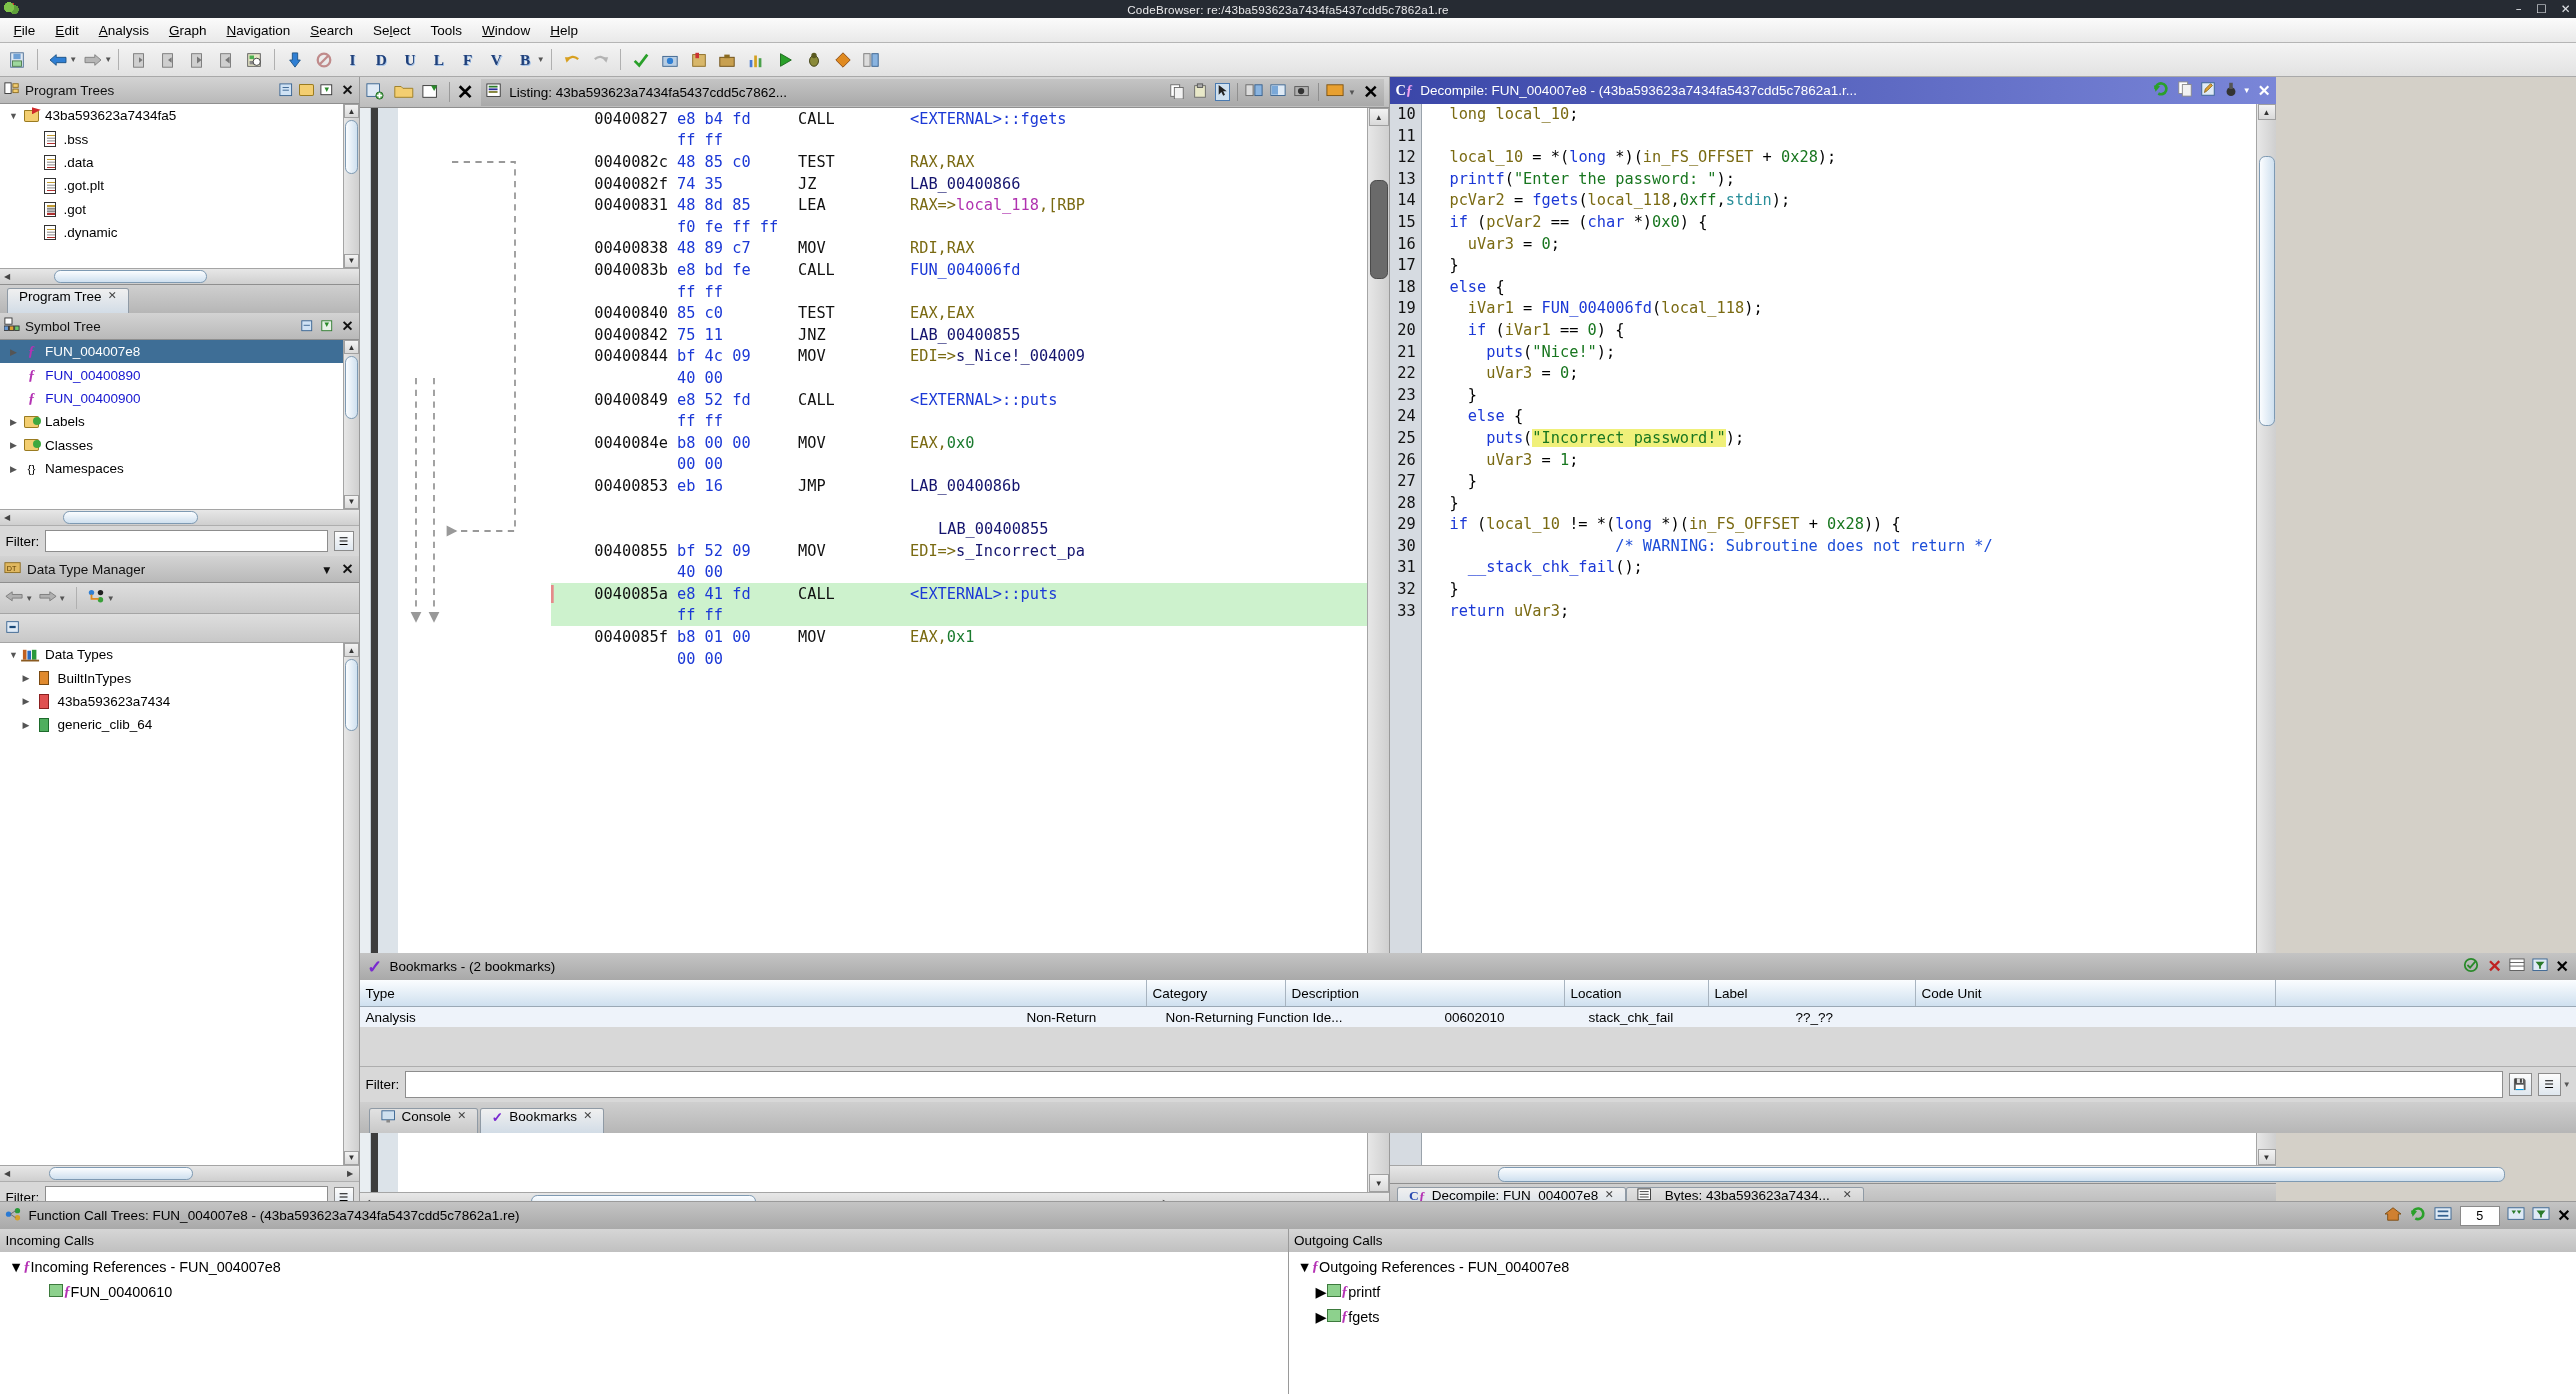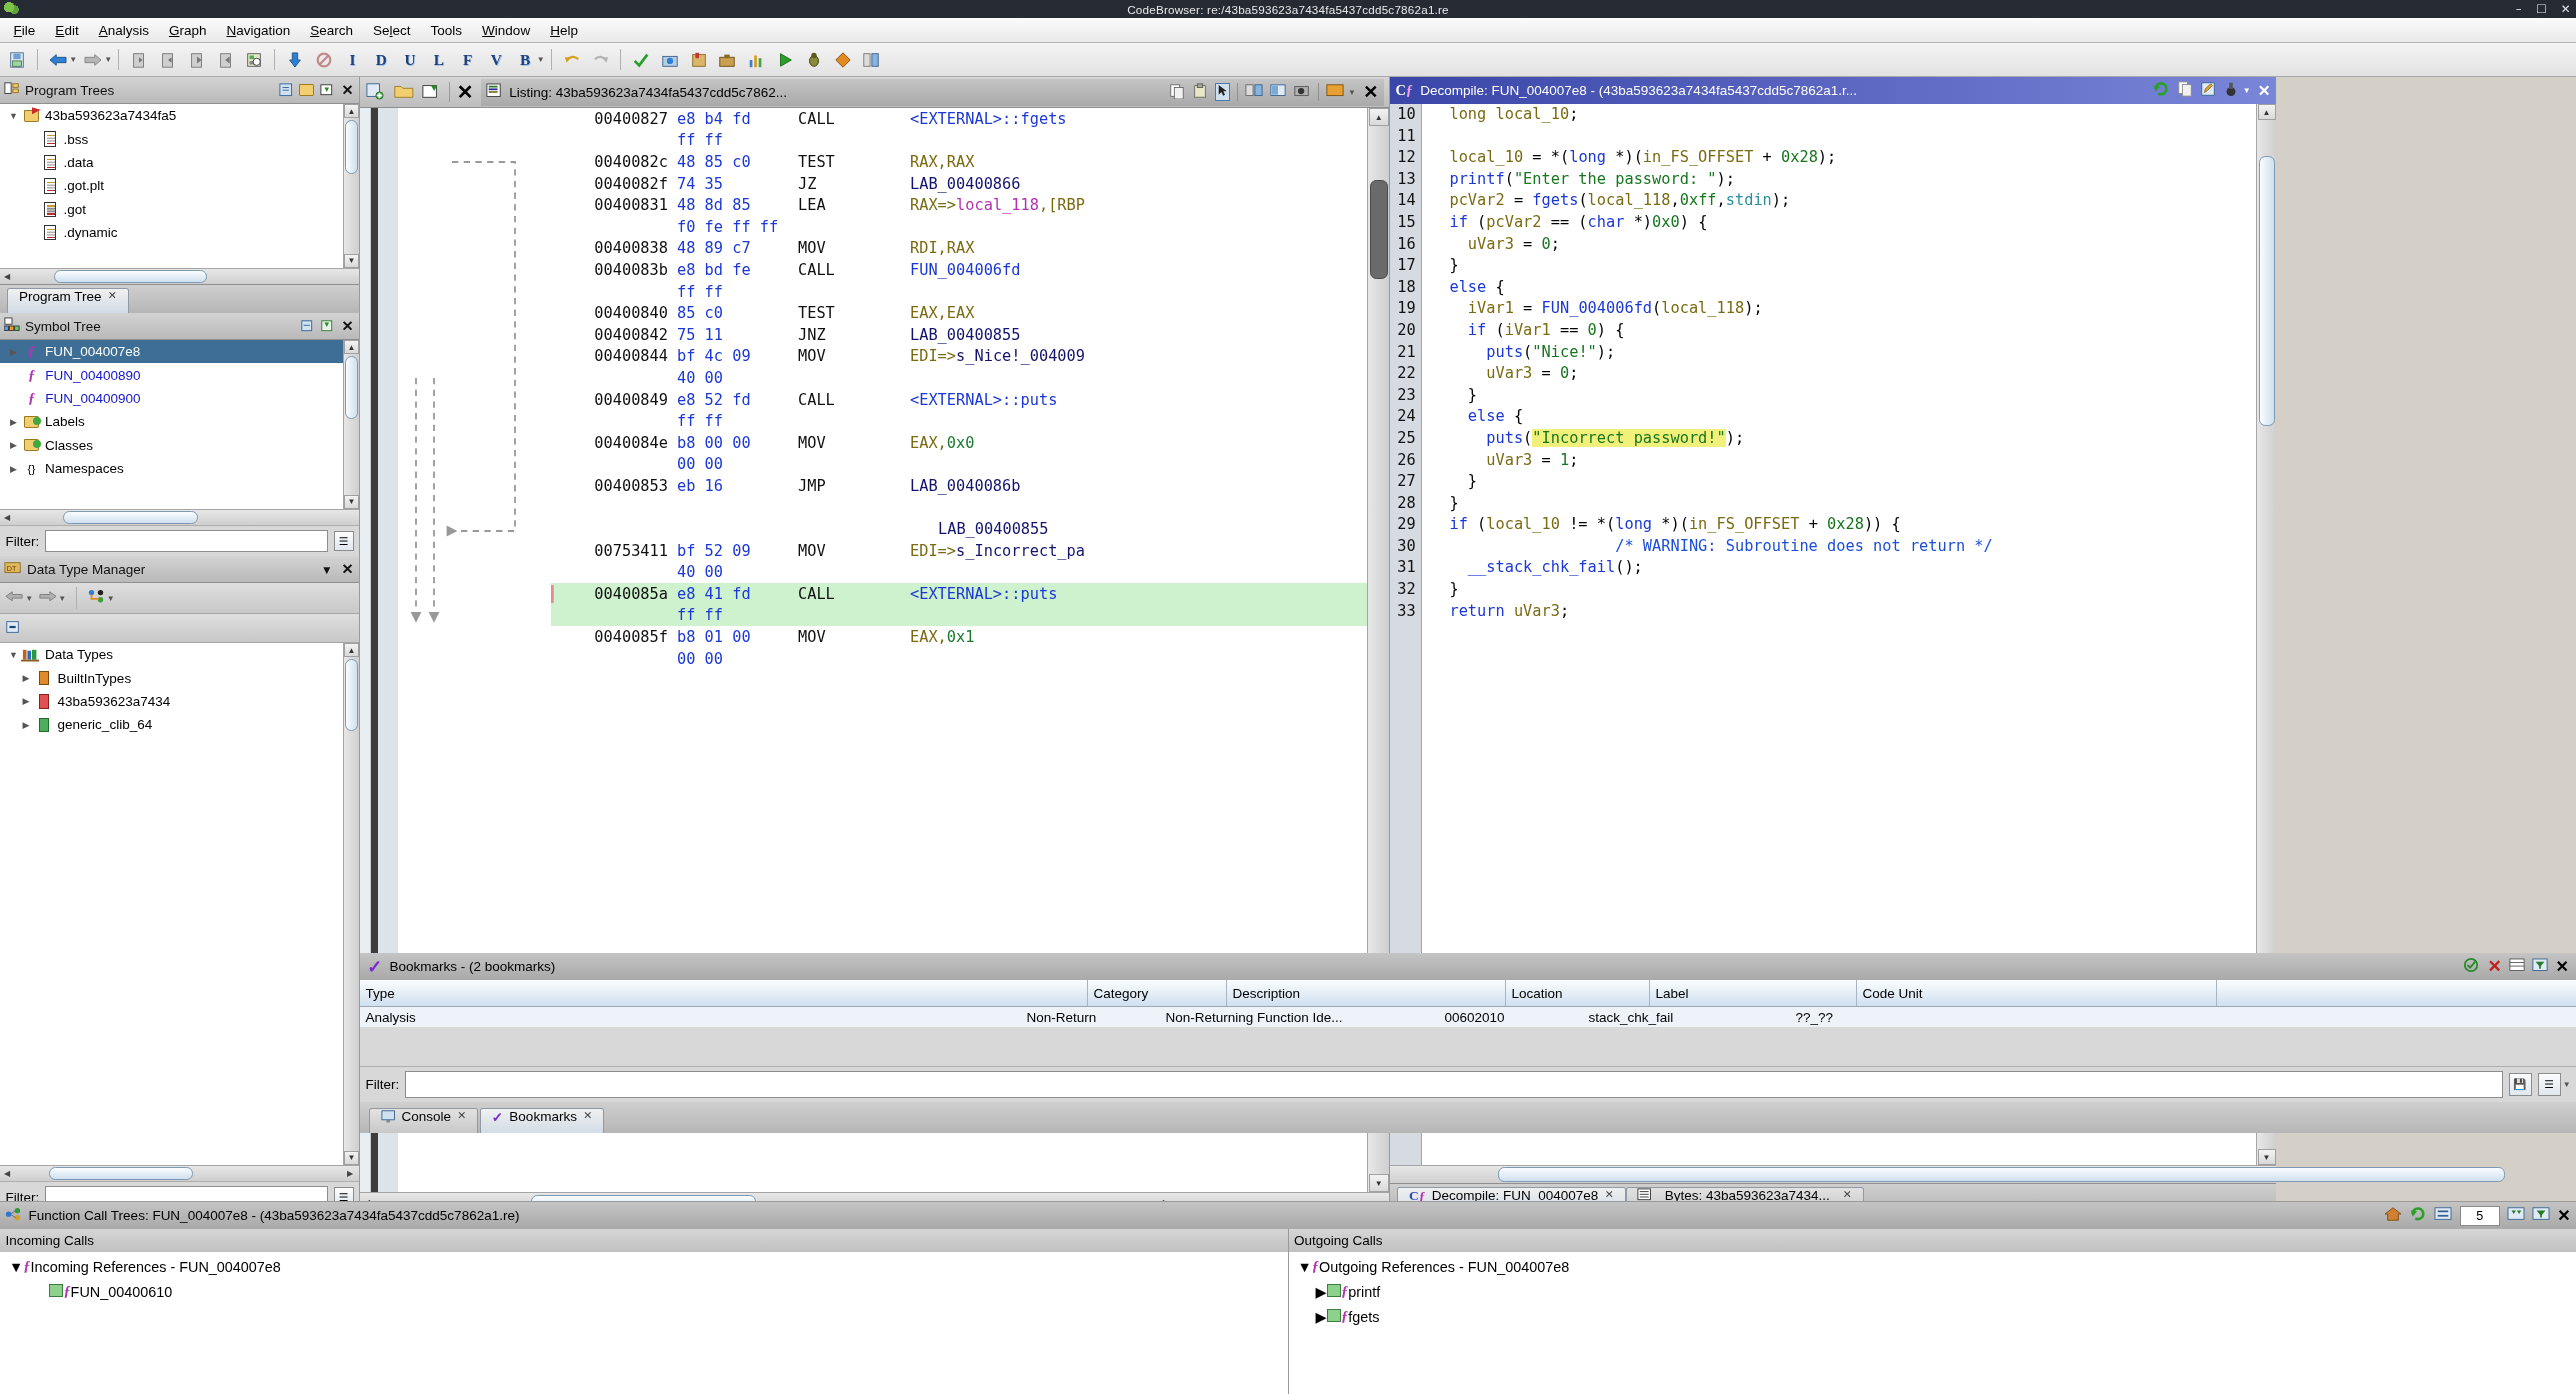--- a/index.html
+++ b/index.html
@@ -795,21 +795,21 @@
           </div>
           <div class="lrow">
             <span class="c-addr"></span>
             <span class="c-bytes"></span>
             <span class="c-mnem"></span>
           </div>
           <div class="lrow">
             <span class="lab-row">LAB_00400855</span>
           </div>
           <div class="lrow">
-            <span class="c-addr">00753411</span>
+            <span class="c-addr">00400855</span>
             <span class="c-bytes">bf 52 09</span>
             <span class="c-mnem">MOV</span>
             <span class="c-ops">EDI=&gt;</span>
             <span class="op-lab">s_Incorrect_pa</span>
           </div>
           <div class="lrow">
             <span class="c-addr"></span>
             <span class="c-bytes">40 00</span>
             <span class="c-mnem"></span>
           </div>
@@ -972,21 +972,21 @@
             <line x1="1" y1="5" x2="17" y2="5" stroke="#555"></line>
             <line x1="1" y1="9" x2="17" y2="9" stroke="#555"></line>
           </svg></span>
       <span class="pi"><svg width="16" height="14.4" viewBox="0 0 18 16">
             <rect x="1" y="1" width="16" height="13" fill="#dfeaf5" stroke="#35618f"></rect>
             <polygon points="4,4 14,4 10,9 10,12 8,12 8,9" fill="#2a7a2a"></polygon>
           </svg></span>
       <span class="pi" style="font-weight:bold;font-size:16px;">✕</span>
     </div>
     <div class="tbl-head" id="bm-head">
-        <div class="th" style="width: 728px;">Type</div>
+        <div class="th" style="width: 787px;">Type</div>
         <div class="th" style="width: 139px;">Category</div>
         <div class="th" style="width: 279px;">Description</div>
         <div class="th" style="width: 144px;">Location</div>
         <div class="th" style="width: 207px;">Label</div>
         <div class="th" style="width: 360px;">Code Unit</div>
       </div>
     <div class="tbl-row" id="bm-row">
         <div class="td" style="width: 661px;">Analysis</div>
         <div class="td" style="width: 139px;">Non-Return</div>
         <div class="td" style="width: 279px;">Non-Returning Function Ide...</div>

